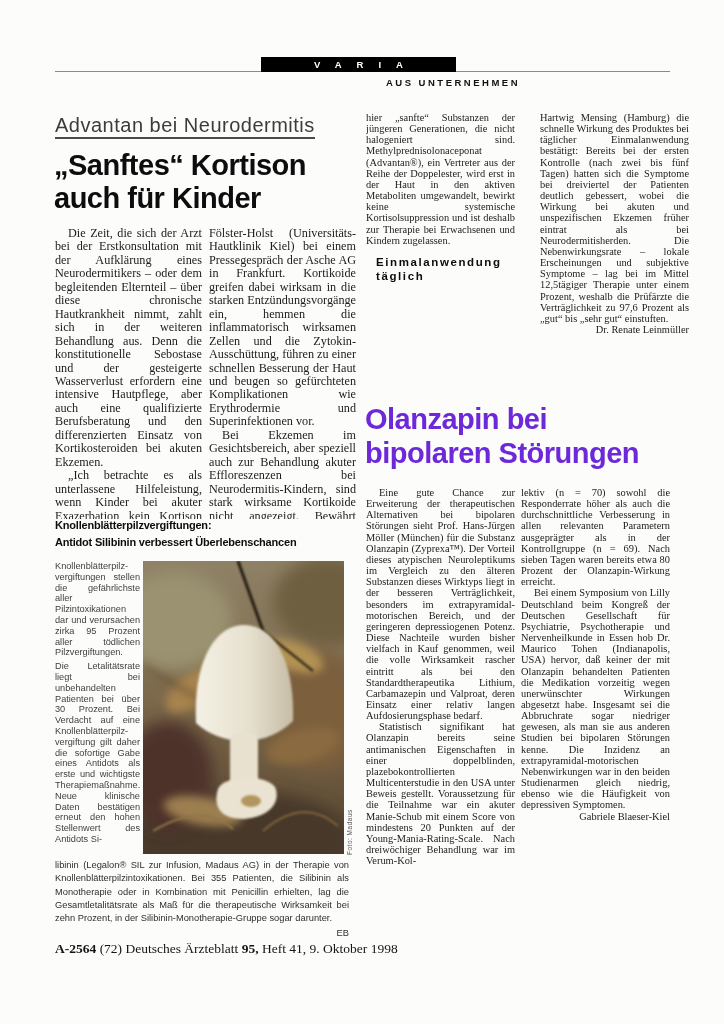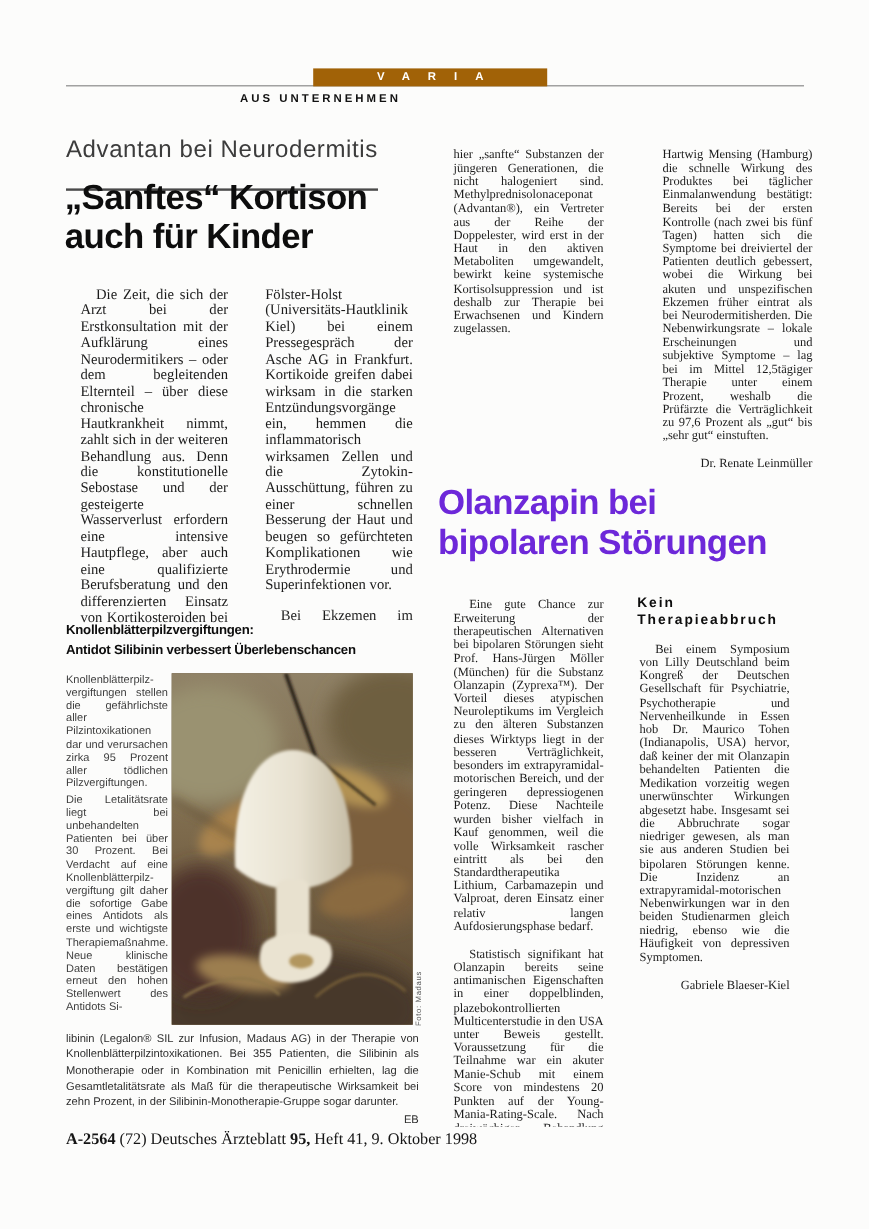--- a/index.html
+++ b/index.html
@@ -5,43 +5,43 @@
   html,body{margin:0;padding:0;}
   body{
     width:724px;height:1024px;background:#fcfcfb;position:relative;overflow:hidden;
     font-family:"Liberation Serif", serif;color:#1b1b1b;
     -webkit-font-smoothing:antialiased;
   }
   .abs{position:absolute;}
   
   .top-rule{left:55px;top:71px;width:615px;height:0;border-top:1.5px solid #8a8a8a;}
   .varia-bar{
-    left:261px;top:57px;width:195px;height:15px;background:#a16207;color:#fff;
+    left:261px;top:57px;width:195px;height:15px;background:#000000;color:#fff;
     font-family:"Liberation Sans", sans-serif;font-weight:bold;font-size:9.5px;
     letter-spacing:15px;text-indent:15px;text-align:center;line-height:15px;z-index:2;
   }
   .subsection{
-    left:200px;top:77px;width:320px;text-align:left;
+    left:200px;top:77px;width:320px;text-align:right;
     font-family:"Liberation Sans", sans-serif;font-weight:bold;font-size:9.5px;
     letter-spacing:2.5px;color:#111;
   }
   
   .kicker{
     left:55px;top:114px;
     font-family:"Liberation Sans", sans-serif;font-weight:400;font-size:20px;
     letter-spacing:.5px;color:#3c3c3c;
-    border-bottom:2px solid #4a4a4a;padding-bottom:20px;
+    border-bottom:2px solid #4a4a4a;padding-bottom:0;
   }
   .headline-1{
     left:54px;top:149px;width:308px;margin:0;
     font-family:"Liberation Sans", sans-serif;font-weight:bold;font-size:29px;
     line-height:33px;letter-spacing:-.5px;color:#0d0d0d;white-space:pre-line;
   }
   .col{text-align:justify;overflow:hidden;}
-  .col p{margin:12px;}
+  .col p{margin:0;}
   .col p.indent{text-indent:13px;}
   .col-left{width:147px;font-size:12.2px;line-height:13.45px;}
   .col-right{width:149px;font-size:10.4px;line-height:11.15px;}
   #col1{left:55px;top:227px;height:292px;}
   #col2{left:209px;top:227px;height:292px;}
   #col3{left:366px;top:112px;height:296px;}
   #col4{left:540px;top:112px;height:296px;}
   .subhead{
     font-family:"Liberation Sans", sans-serif;font-weight:bold;font-size:11.5px;
     letter-spacing:1.6px;line-height:14px;white-space:pre-line;
@@ -102,38 +102,39 @@
   <p class="indent">„Ich betrachte es als unterlassene Hilfeleistung, wenn Kinder bei akuter Exazerbation kein Kortison erhalten“, so Dr. Regina</p>
 </div>
 
 <div id="col2" class="abs col col-left">
   <p>Fölster-Holst (Universitäts-Hautklinik Kiel) bei einem Pressegespräch der Asche AG in Frankfurt. Kortikoide greifen dabei wirksam in die starken Entzündungsvorgänge ein, hemmen die inflammatorisch wirksamen Zellen und die Zytokin-Ausschüttung, führen zu einer schnellen Besserung der Haut und beugen so gefürchteten Komplikationen wie Erythrodermie und Superinfektionen vor.</p>
   <p class="indent">Bei Ekzemen im Gesichtsbereich, aber speziell auch zur Behandlung akuter Effloreszenzen bei Neurodermitis-Kindern, sind stark wirksame Kortikoide nicht angezeigt. Bewährt haben sich</p>
 </div>
 
 <div id="col3" class="abs col col-right">
   <p>hier „sanfte“ Substanzen der jüngeren Generationen, die nicht halogeniert sind. Methylprednisolonaceponat (Advantan®), ein Vertreter aus der Reihe der Doppelester, wird erst in der Haut in den aktiven Metaboliten umgewandelt, bewirkt keine systemische Kortisolsuppression und ist deshalb zur Therapie bei Erwachsenen und Kindern zugelassen.</p>
+  <h4 class="subhead">Einmalanwendung
+täglich</h4>
 </div>
 
 <div id="col4" class="abs col col-right">
   <p>Hartwig Mensing (Hamburg) die schnelle Wirkung des Produktes bei täglicher Einmalanwendung bestätigt: Bereits bei der ersten Kontrolle (nach zwei bis fünf Tagen) hatten sich die Symptome bei dreiviertel der Patienten deutlich gebessert, wobei die Wirkung bei akuten und unspezifischen Ekzemen früher eintrat als bei Neurodermitisherden. Die Nebenwirkungsrate – lokale Erscheinungen und subjektive Symptome – lag bei im Mittel 12,5tägiger Therapie unter einem Prozent, weshalb die Prüfärzte die Verträglichkeit zu 97,6 Prozent als „gut“ bis „sehr gut“ einstuften.</p>
   <p class="byline">Dr. Renate Leinmüller</p>
 </div>
 
 <h2 class="abs headline-2">Olanzapin bei
 bipolaren Störungen</h2>
 
 <div id="colA" class="abs col col-right">
   <p class="indent">Eine gute Chance zur Erweiterung der therapeutischen Alternativen bei bipolaren Störungen sieht Prof. Hans-Jürgen Möller (München) für die Substanz Olanzapin (Zyprexa™). Der Vorteil dieses atypischen Neuroleptikums im Vergleich zu den älteren Substanzen dieses Wirktyps liegt in der besseren Verträglichkeit, besonders im extrapyramidal-motorischen Bereich, und der geringeren depressiogenen Potenz. Diese Nachteile wurden bisher vielfach in Kauf genommen, weil die volle Wirksamkeit rascher eintritt als bei den Standardtherapeutika Lithium, Carbamazepin und Valproat, deren Einsatz einer relativ langen Aufdosierungsphase bedarf.</p>
   <p class="indent">Statistisch signifikant hat Olanzapin bereits seine antimanischen Eigenschaften in einer doppelblinden, plazebokontrollierten Multicenterstudie in den USA unter Beweis gestellt. Voraussetzung für die Teilnahme war ein akuter Manie-Schub mit einem Score von mindestens 20 Punkten auf der Young-Mania-Rating-Scale. Nach dreiwöchiger Behandlung war im Verum-Kol-</p>
 </div>
 
 <div id="colB" class="abs col col-right">
-  <h4 class="subhead">Kein
-Therapieabbruch</h4>
+  <p>lektiv (n = 70) sowohl die Responderrate höher als auch die durchschnittliche Verbesserung in allen relevanten Parametern ausgeprägter als in der Kontrollgruppe (n = 69). Nach sieben Tagen waren bereits etwa 80 Prozent der Olanzapin-Wirkung erreicht.</p>
   <p class="indent">Bei einem Symposium von Lilly Deutschland beim Kongreß der Deutschen Gesellschaft für Psychiatrie, Psychotherapie und Nervenheilkunde in Essen hob Dr. Maurico Tohen (Indianapolis, USA) hervor, daß keiner der mit Olanzapin behandelten Patienten die Medikation vorzeitig wegen unerwünschter Wirkungen abgesetzt habe. Insgesamt sei die Abbruchrate sogar niedriger gewesen, als man sie aus anderen Studien bei bipolaren Störungen kenne. Die Inzidenz an extrapyramidal-motorischen Nebenwirkungen war in den beiden Studienarmen gleich niedrig, ebenso wie die Häufigkeit von depressiven Symptomen.</p>
   <p class="byline">Gabriele Blaeser-Kiel</p>
 </div>
 
 <h3 class="abs box-headline">Knollenblätterpilzvergiftungen:
 Antidot Silibinin verbessert Überlebenschancen</h3>
 
 <div class="abs box-sidebar">
   <p>Knollenblätterpilz­vergiftungen stellen die gefährlichste aller Pilzintoxikationen dar und verursachen zirka 95 Prozent aller tödlichen Pilzvergiftungen.</p>
   <p>Die Letalitätsrate liegt bei unbehandelten Patienten bei über 30 Prozent. Bei Verdacht auf eine Knollenblätterpilz­vergiftung gilt daher die sofortige Gabe eines Antidots als erste und wichtigste Therapiemaßnahme. Neue klinische Daten bestätigen erneut den hohen Stellenwert des Antidots Si-</p>

